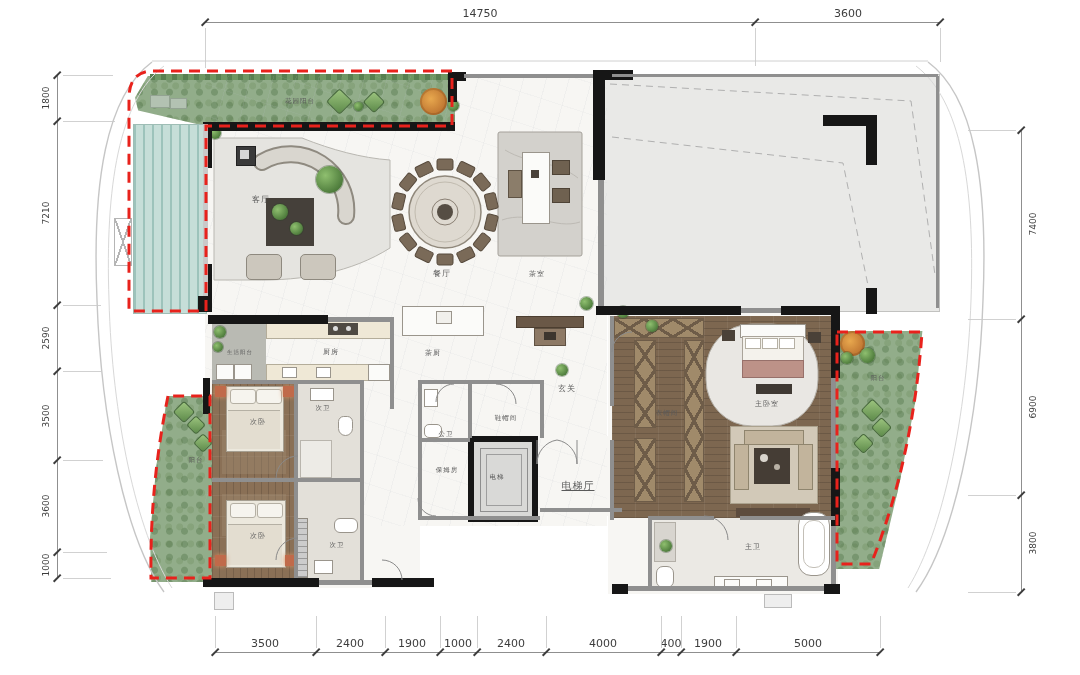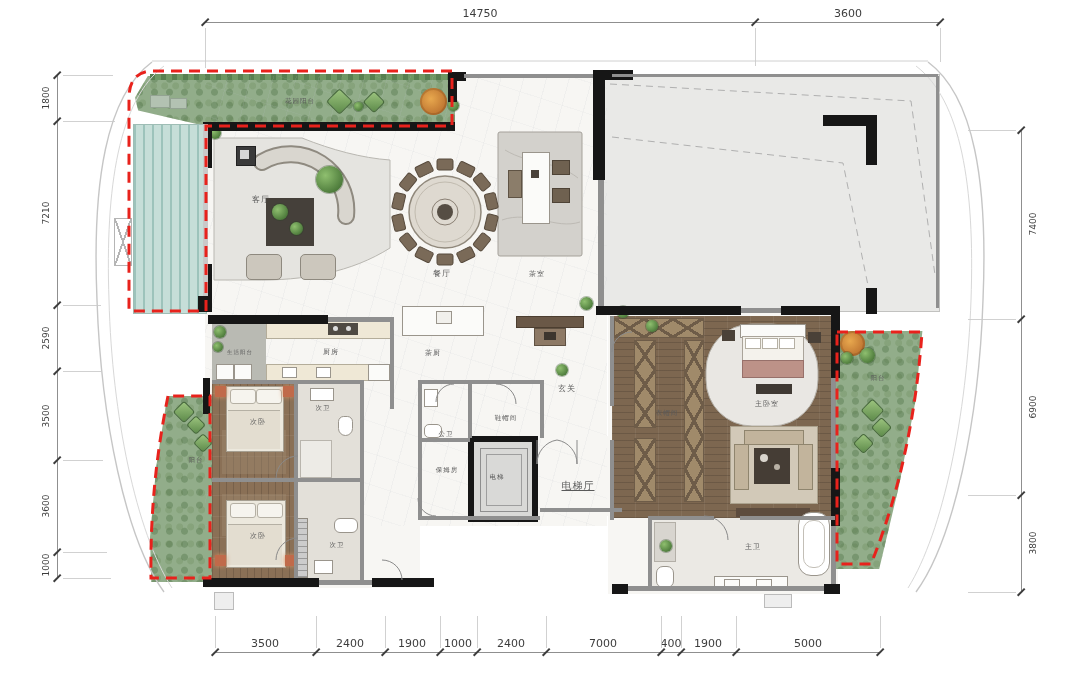--- a/index.html
+++ b/index.html
@@ -359,21 +359,21 @@
   <div class="abs tick z8" style="left:546px;top:652px;"></div>
   <div class="abs tick z8" style="left:661px;top:652px;"></div>
   <div class="abs tick z8" style="left:681px;top:652px;"></div>
   <div class="abs tick z8" style="left:736px;top:652px;"></div>
   <div class="abs tick z8" style="left:880px;top:652px;"></div>
   <div class="abs dim z8" style="left:265px;top:643px;">3500</div>
   <div class="abs dim z8" style="left:350px;top:643px;">2400</div>
   <div class="abs dim z8" style="left:412px;top:643px;">1900</div>
   <div class="abs dim z8" style="left:458px;top:643px;">1000</div>
   <div class="abs dim z8" style="left:511px;top:643px;">2400</div>
-  <div class="abs dim z8" style="left:603px;top:643px;">7000</div>
+  <div class="abs dim z8" style="left:603px;top:643px;">4000</div>
   <div class="abs dim z8" style="left:671px;top:643px;">400</div>
   <div class="abs dim z8" style="left:708px;top:643px;">1900</div>
   <div class="abs dim z8" style="left:808px;top:643px;">5000</div>
   <div class="abs ext z8" style="left:215px;top:616px;width:1px;height:32px;"></div>
   <div class="abs ext z8" style="left:316px;top:616px;width:1px;height:32px;"></div>
   <div class="abs ext z8" style="left:385px;top:616px;width:1px;height:32px;"></div>
   <div class="abs ext z8" style="left:440px;top:616px;width:1px;height:32px;"></div>
   <div class="abs ext z8" style="left:477px;top:616px;width:1px;height:32px;"></div>
   <div class="abs ext z8" style="left:546px;top:616px;width:1px;height:32px;"></div>
   <div class="abs ext z8" style="left:661px;top:616px;width:1px;height:32px;"></div>

